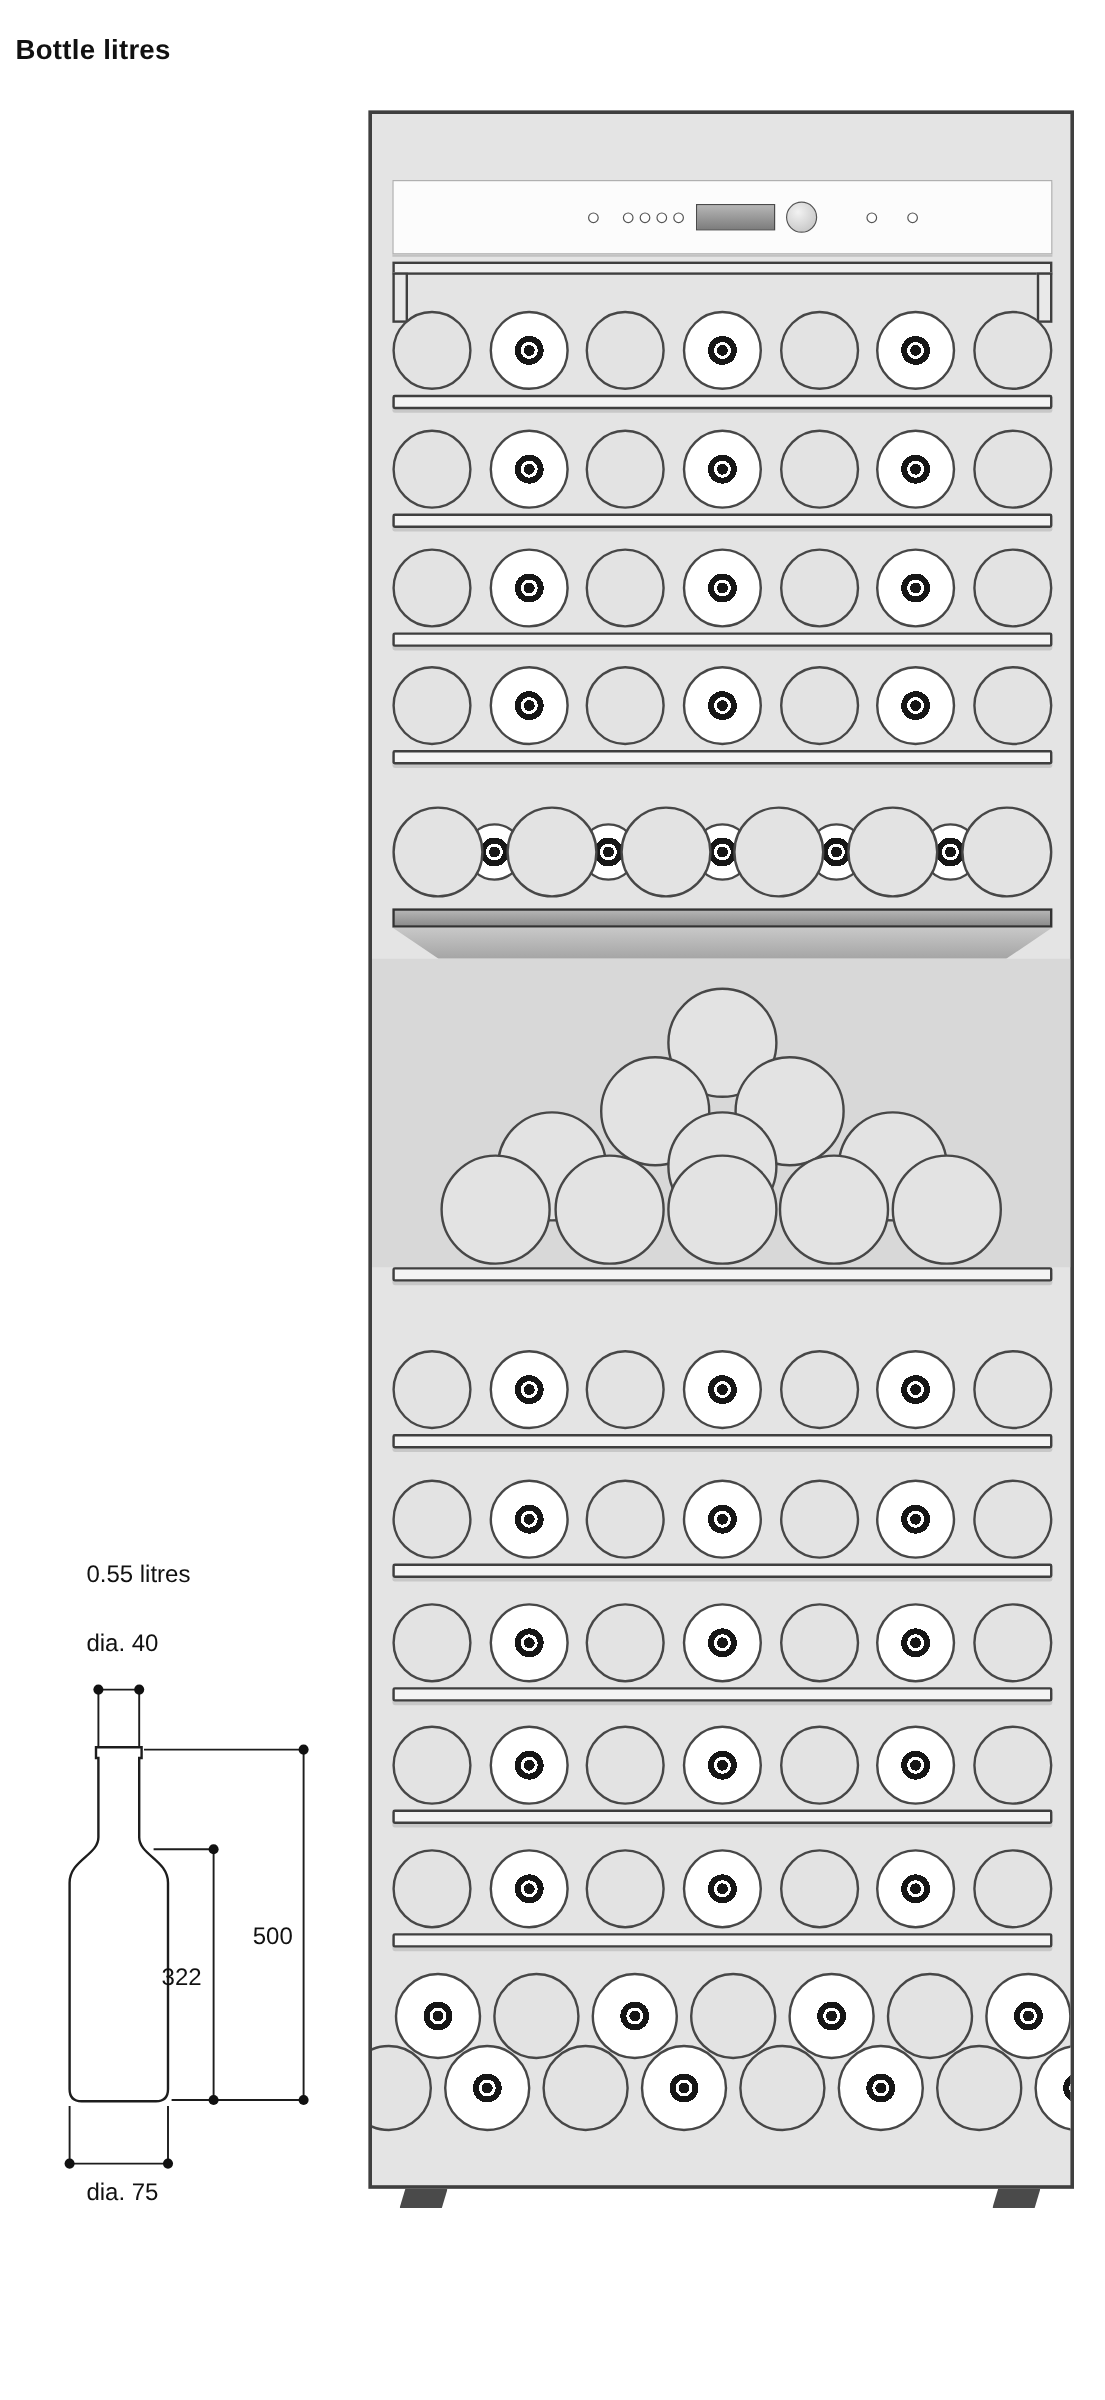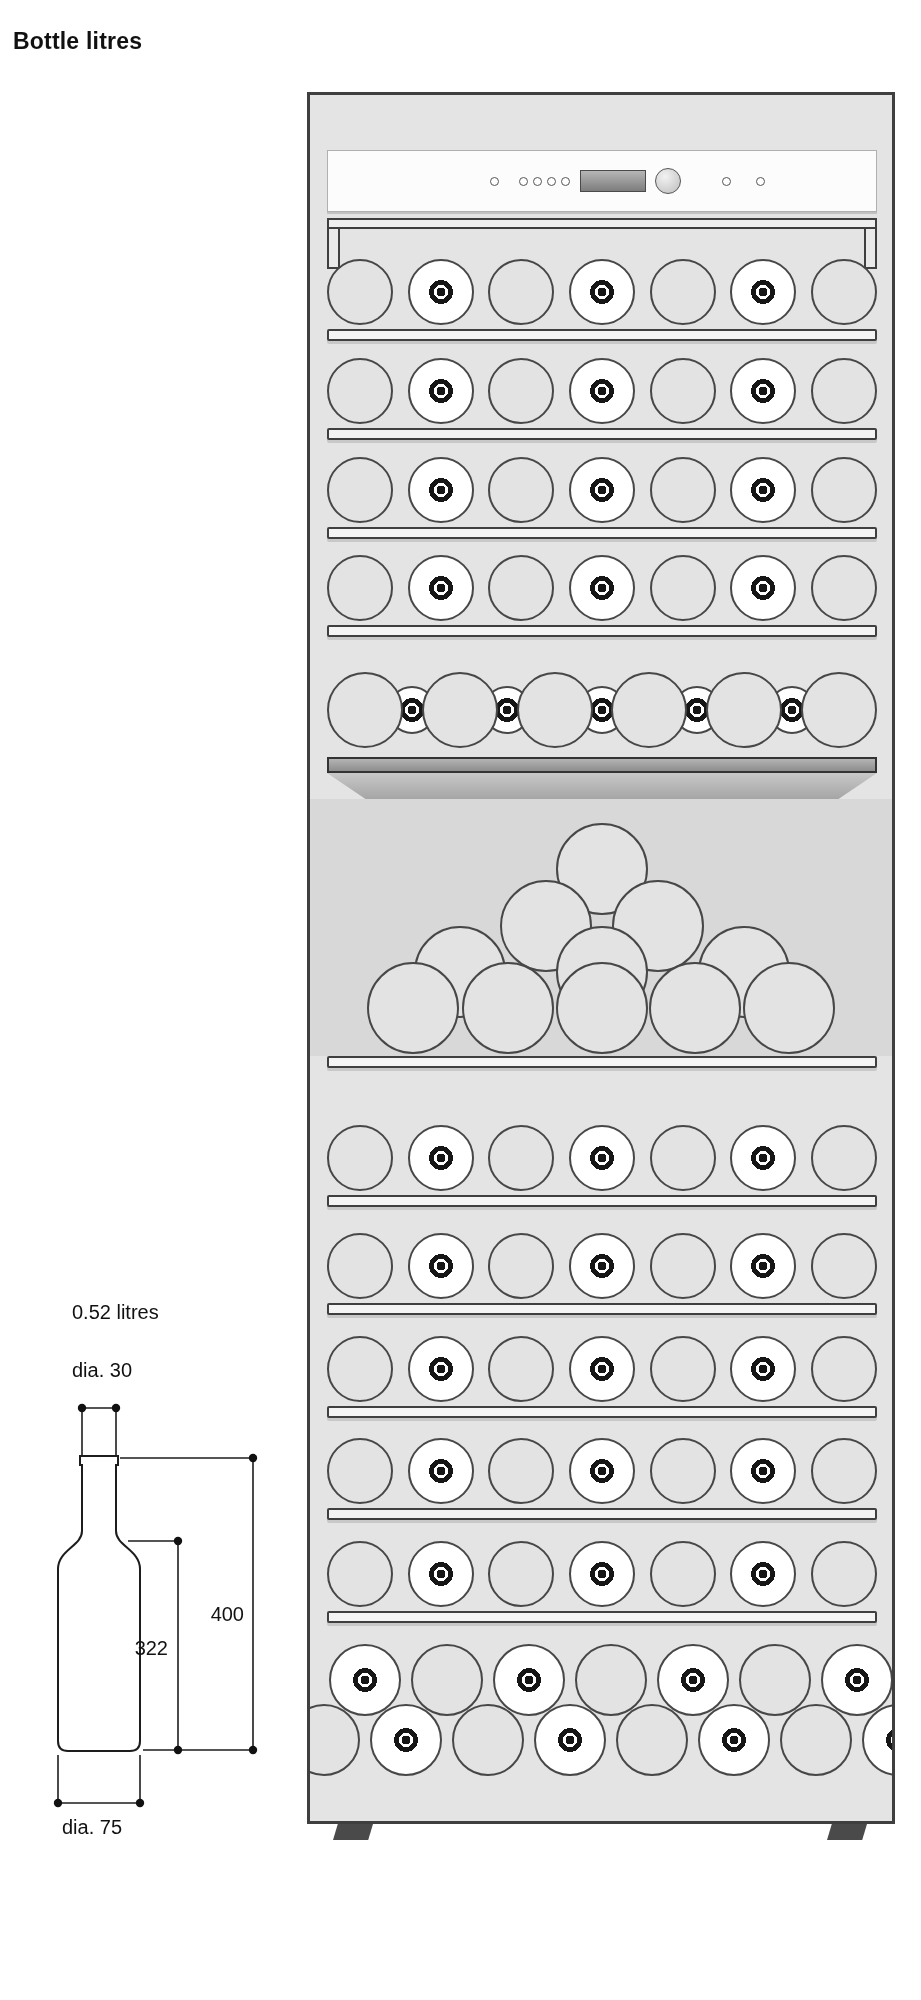--- a/index.html
+++ b/index.html
@@ -50,21 +50,21 @@
   #foot-right { left:827px; }
 
   
   #bottle-diagram { position:absolute; left:40px; top:1285px; width:280px; height:580px; }
   #bottle-svg { position:absolute; left:0; top:0; }
   .dim-label { position:absolute; font-size:20px; color:#111; white-space:nowrap; }
   #lbl-volume { left:32px; top:16px; }
   #lbl-dia30  { left:32px; top:74px; }
   #lbl-215    { left:84px; top:352px; width:44px; text-align:right; }
   #lbl-300    { left:158px; top:318px; width:46px; text-align:right; }
-  #lbl-dia75  { left:22px; top:531px;text-align:right; }
+  #lbl-dia75  { left:32px; top:531px;text-align:right; }
 </style>
 </head>
 <body>
 
 <div id="canvas">
 
   <div class="page-title">Bottle litres</div>
 
   <div id="cabinet">
     <div id="bulk-area"></div>
@@ -225,20 +225,20 @@
         <circle cx="42" cy="123" r="4.2"></circle>
           <circle cx="76" cy="123" r="4.2"></circle>
         <circle cx="138" cy="256" r="4.2"></circle>
           <circle cx="138" cy="465" r="4.2"></circle>
         <circle cx="213" cy="173" r="4.2"></circle>
           <circle cx="213" cy="465" r="4.2"></circle>
         <circle cx="18" cy="518" r="4.2"></circle>
           <circle cx="100" cy="518" r="4.2"></circle>
       </g>
     </svg>
-    <div id="lbl-volume" class="dim-label">0.52 litres</div>
-    <div id="lbl-dia30" class="dim-label">dia. 30</div>
+    <div id="lbl-volume" class="dim-label">0.55 litres</div>
+    <div id="lbl-dia30" class="dim-label">dia. 40</div>
     <div id="lbl-215" class="dim-label">322</div>
-    <div id="lbl-300" class="dim-label">400</div>
+    <div id="lbl-300" class="dim-label">500</div>
     <div id="lbl-dia75" class="dim-label">dia. 75</div>
   </div>
 
 </div>
 
 </body></html>

